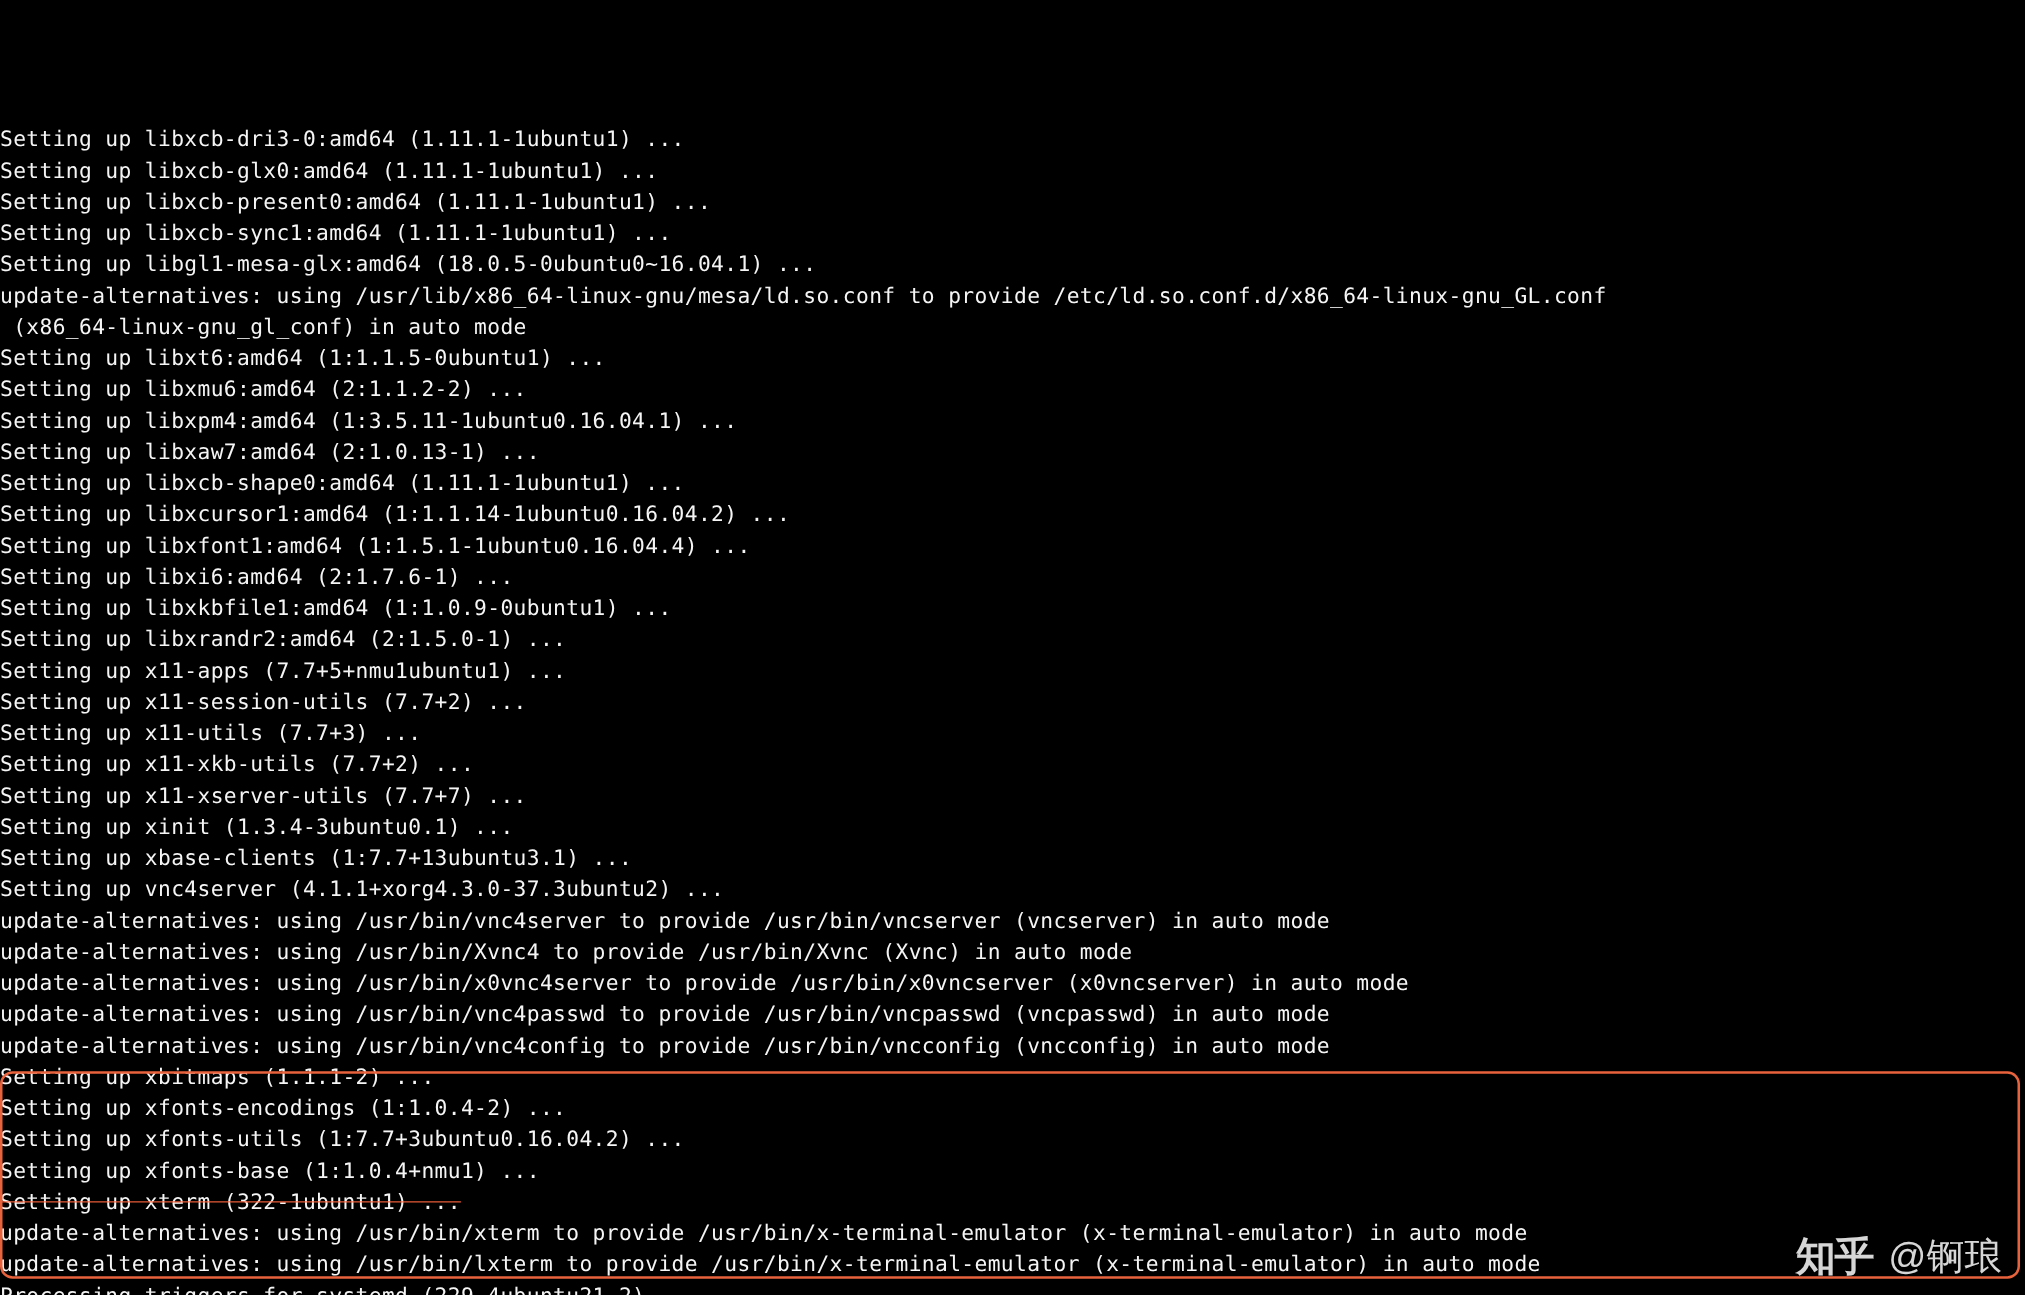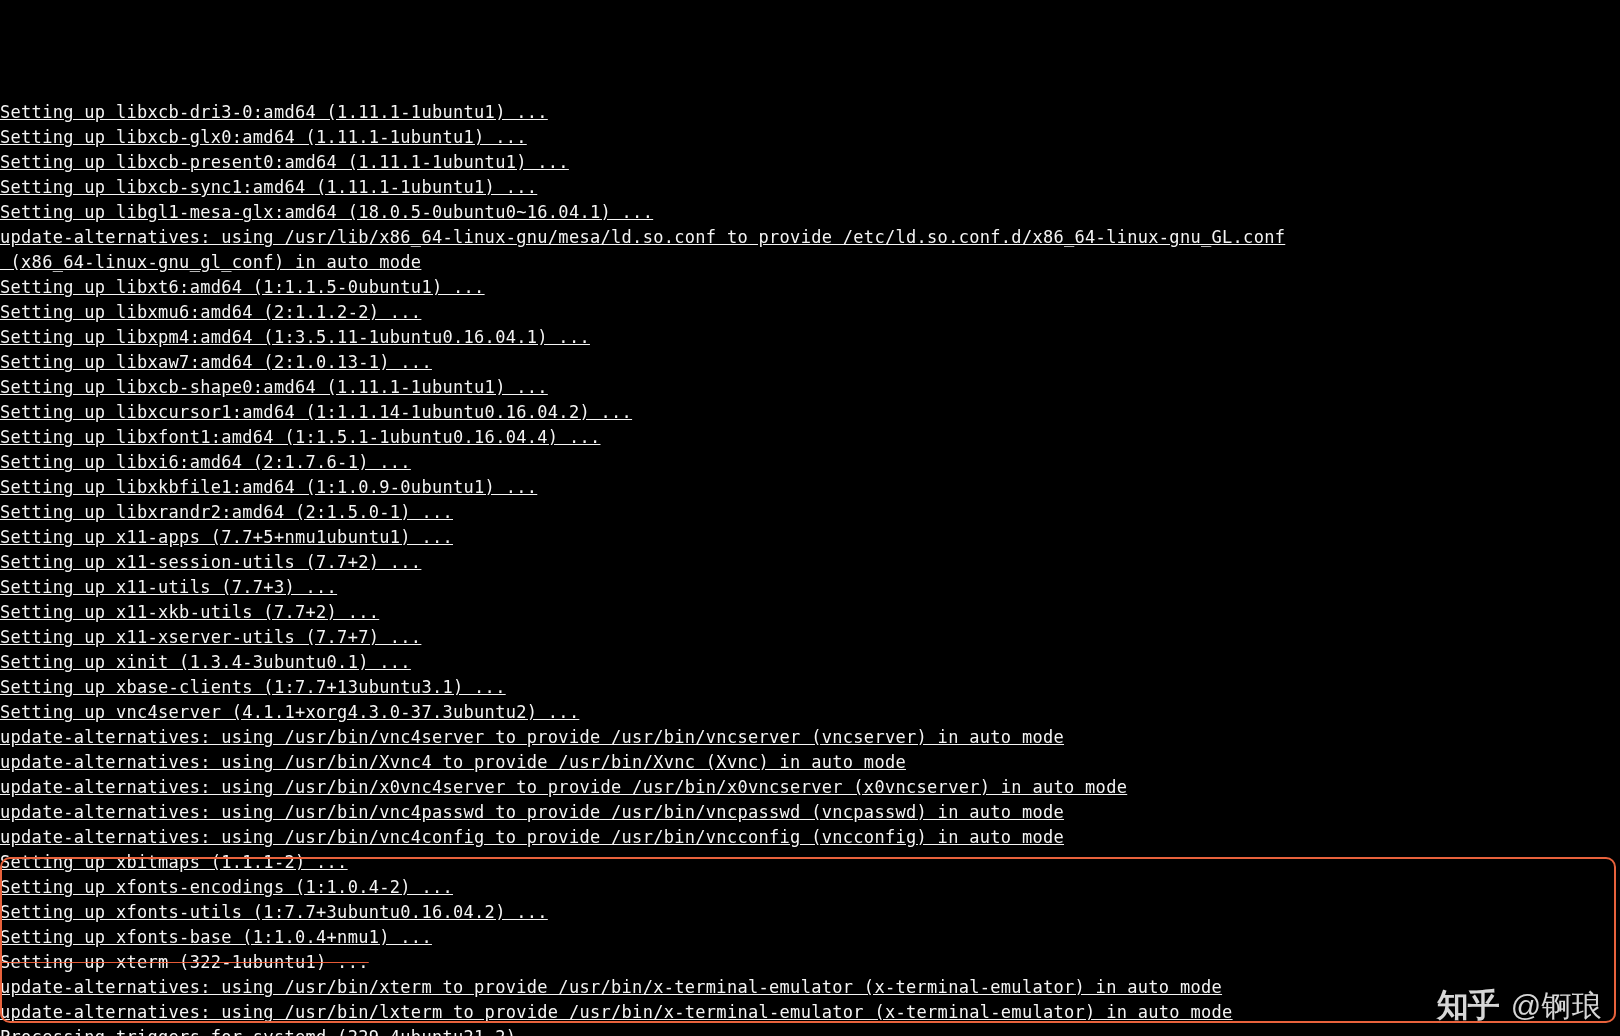--- a/index.html
+++ b/index.html
@@ -12,21 +12,21 @@
       color: #f5f5f5;
       white-space: pre;
       overflow: hidden;
       position: relative;
       letter-spacing: 0.3px;
     }
     #terminal {
       padding: 0;
       display: block;
     }
-    .line { display: block; text-decoration: underline; }
+    .line { display: block; }
     .line.xterm { text-decoration: line-through; text-decoration-color: rgba(255,100,60,0.9); }
     .highlight-box {
       position: absolute;
       border: 2px solid #e8623c;
       border-radius: 10px;
       pointer-events: none;
     }
     .watermark {
       position: absolute;
       right: 18px;

